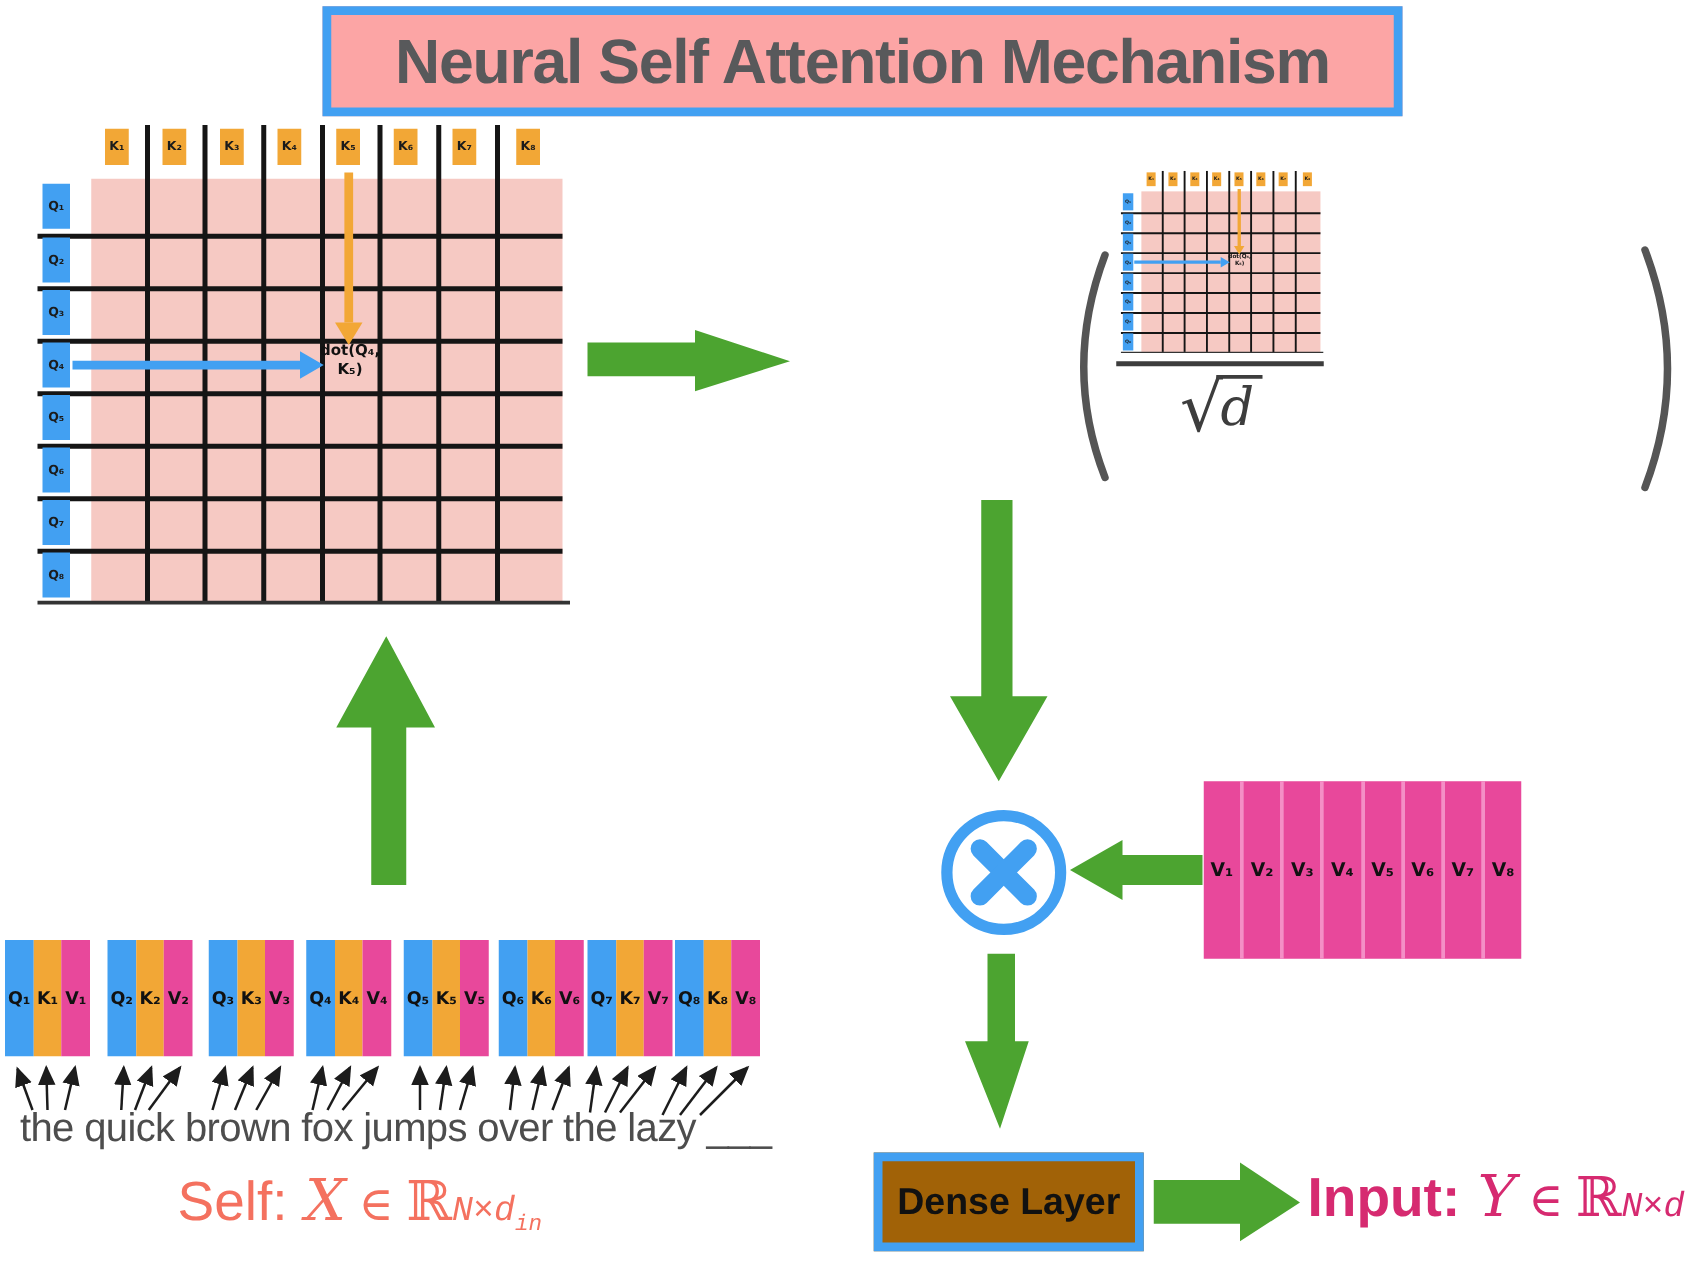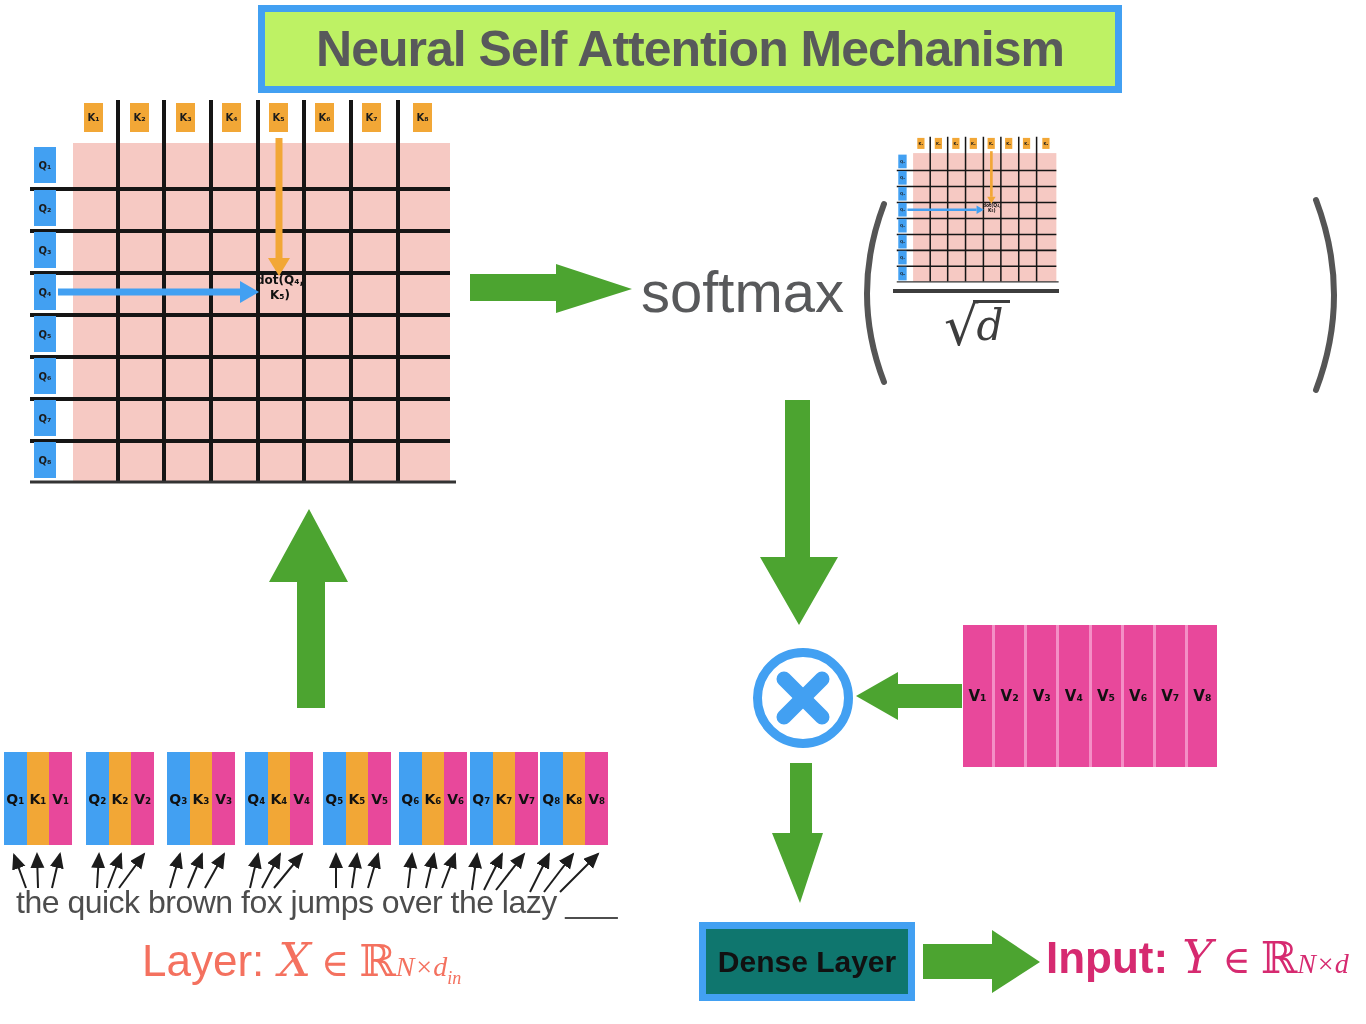--- a/index.html
+++ b/index.html
@@ -7,21 +7,21 @@
   #page {
     position:relative; width:1366px; height:1024px;
     background:#ffffff; overflow:hidden;
     font-family:"Liberation Sans", sans-serif;
   }
   .abs { position:absolute; }
 
   
   #title-box {
     left:258px; top:5px; width:864px; height:88px;
-    border:7px solid #42A0F2; background:#bef264;
+    border:7px solid #42A0F2; background:#fca5a5;
     display:flex; align-items:center; justify-content:center;
   }
   #title-box .t {
     font-size:50px; font-weight:bold; color:#58595B; letter-spacing:-1px;
     white-space:nowrap;
   }
 
   
   .attn-matrix { left:28px; top:98px; width:430px; height:390px; }
   .attn-matrix .pink { position:absolute; left:45px; top:45px; width:377px; height:338px; background:#F6C9C3; }
@@ -53,31 +53,31 @@
 
   
   #v-matrix { left:963px; top:625px; width:254px; height:142px; display:flex; }
   #v-matrix .vcol { flex:1; background:#E8489B; border-right:3px solid #F48FC6;
     display:flex; align-items:center; justify-content:center; }
   #v-matrix .vcol:last-child { border-right:none; }
   #v-matrix .vcol span { font-family:"DejaVu Sans", sans-serif; font-size:15px; font-weight:bold; color:#111; }
 
   
   #dense-box { left:699px; top:922px; width:216px; height:79px;
-    border:7px solid #42A0F2; background:#0f766e;
+    border:7px solid #42A0F2; background:#a16207;
     display:flex; align-items:center; justify-content:center; }
   #dense-box .t { font-size:30px; font-weight:bold; color:#111; }
 
   
   .math-line { display:flex; align-items:baseline; white-space:nowrap; }
   .math-line .lbl { font-size:44px; margin-right:14px; }
   .math-line .mvar { font-family:"DejaVu Serif", serif; font-style:italic; font-size:46px; }
   .math-line .mel { font-family:"DejaVu Serif", serif; font-size:38px; margin:0 10px; }
   .math-line .mset { font-family:"DejaVu Serif", serif; font-size:44px; }
-  .math-line sup { font-family:Liberation Serif, serif; font-style:italic; font-size:28px; vertical-align:18px; }
+  .math-line sup { font-family:Liberation Mono, monospace; font-style:italic; font-size:28px; vertical-align:18px; }
   .math-line sup sub { font-style:italic; font-size:18px; vertical-align:-8px; }
   #input-line  { left:142px; top:933px; color:#F4715F; }
   #input-line .lbl { font-weight:normal; color:#F4715F; }
   #output-line { left:1046px; top:930px; color:#D62A70; }
   #output-line .lbl { font-weight:bold; color:#D62A70; }
 
   
   .qkv-block { top:752px; width:68px; height:93px; display:flex; }
   .qkv-block .strip { flex:1; display:flex; align-items:center; justify-content:center; }
   .qkv-block .strip.q { background:#42A0F2; }
@@ -222,21 +222,20 @@
       </div>
     <div class="qbox" style="top:344px">
         <span>Q₈</span>
       </div>
     <div class="cell-label">
       <div>dot(Q₄,</div>
       <div>K₅)</div>
     </div>
   </div>
 
-  <div class="abs" id="softmax-label">softmax</div>
   <div class="abs" id="frac-bar"></div>
   <div class="abs" id="sqrt-wrap">
     <span class="rad">√</span>
     <span class="arg">d</span>
   </div>
 
   <div class="abs" id="multiply-node">
     <svg width="82" height="82" viewBox="0 0 82 82">
       <line x1="22" y1="22" x2="60" y2="60" stroke="#42A0F2" stroke-width="15" stroke-linecap="round"></line>
       <line x1="60" y1="22" x2="22" y2="60" stroke="#42A0F2" stroke-width="15" stroke-linecap="round"></line>
@@ -276,21 +275,21 @@
 
   <div class="abs math-line" id="output-line">
     <span class="lbl">Input:</span>
     <span class="mvar">Y</span>
     <span class="mel">∈</span>
     <span class="mset">ℝ</span>
     <sup><span>N×d</span></sup>
   </div>
 
   <div class="abs math-line" id="input-line">
-    <span class="lbl">Layer:</span>
+    <span class="lbl">Self:</span>
     <span class="mvar">X</span>
     <span class="mel">∈</span>
     <span class="mset">ℝ</span>
     <sup><span>N×d</span><sub>in</sub></sup>
   </div>
 
   <div class="abs qkv-block" style="left:4px">
     <div class="strip q">
         <span>Q₁</span>
       </div>

